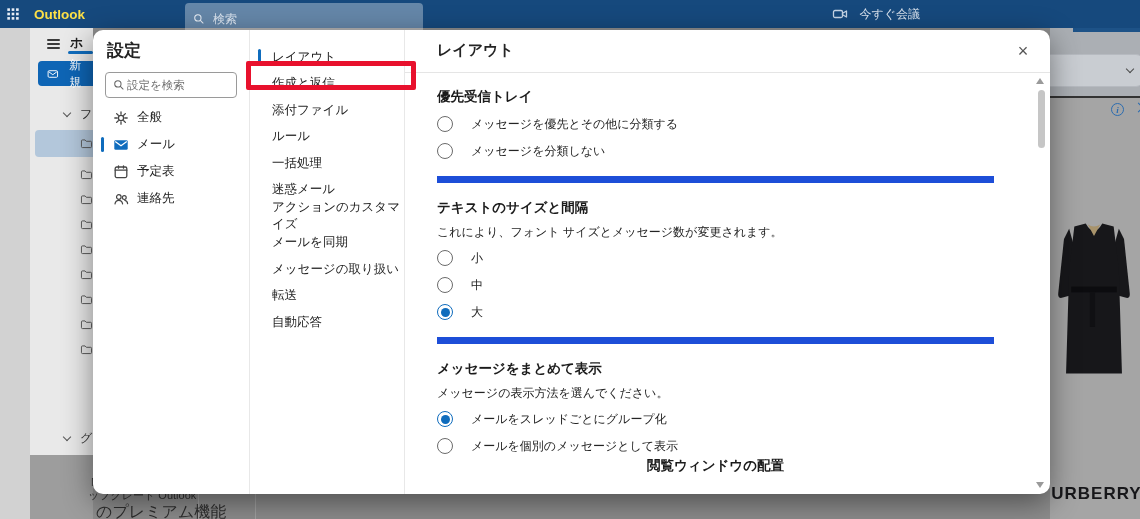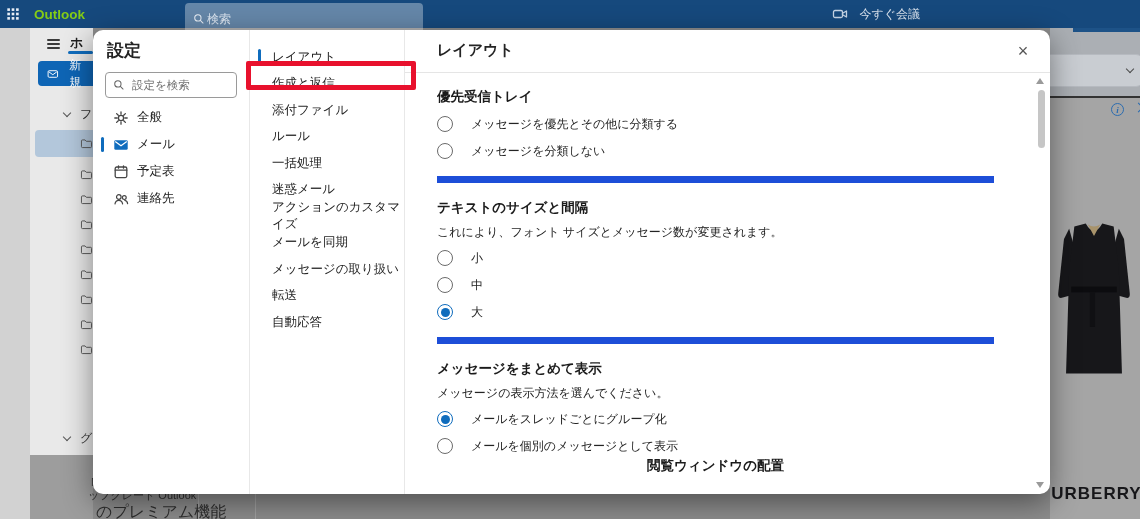--- a/index.html
+++ b/index.html
@@ -7,23 +7,23 @@
     font-family:"Liberation Sans","DejaVu Sans",sans-serif;background:#8d8d8d;}
   .stage *{box-sizing:border-box;}
   svg.gl{width:100%;height:100%;display:block;}
   [data-interactable="true"]{cursor:pointer;}
 
   
   .topbar{position:absolute;left:0;top:0;right:0;height:28px;background:#16497d;z-index:6;
     display:flex;align-items:center;color:#fff;}
   .waffle{width:26px;height:28px;display:flex;align-items:center;justify-content:center;color:#e8eef6;background:none;border:0;}
   .waffle svg{width:14px;height:14px;}
-  .tb-app{font-size:13.5px;font-weight:700;color:#84cc16;margin-left:8px;}
+  .tb-app{font-size:13.5px;font-weight:700;color:#fde047;margin-left:8px;}
   .tb-search{position:absolute;left:185px;top:3px;width:238px;height:31px;border-radius:4px;
-    background:rgba(255,255,255,.34);display:flex;align-items:center;padding:0 8px;color:#e8eef6;}
+    background:rgba(255,255,255,.34);display:flex;align-items:center;gap:6px;padding:0 8px;color:#e8eef6;}
   .tb-search svg{width:12px;height:12px;flex:0 0 auto;}
   .tb-search input{flex:1;background:transparent;border:0;outline:none;color:#f2f6fb;font-size:12px;
     font-family:inherit;}
   .tb-search input::placeholder{color:#dde6f1;}
   .tb-right{position:absolute;right:4px;top:0;height:28px;display:flex;align-items:center;}
   .tb-ic{width:34px;height:28px;display:flex;align-items:center;justify-content:center;color:#c7d5e6;}
   .tb-ic svg{width:16px;height:16px;}
   .tb-meet{font-size:12px;color:#dbe4ef;padding:0 12px 0 2px;white-space:nowrap;}
 
   
@@ -71,21 +71,21 @@
     color:#2b6cb0;font:italic 700 9px "Liberation Serif",serif;display:flex;align-items:center;justify-content:center;}
   .rs-next{position:absolute;right:-2px;top:6px;width:7px;height:7px;border-right:1.8px solid #2b6cb0;border-bottom:1.8px solid #2b6cb0;transform:rotate(-45deg);}
   .coat{position:absolute;left:-14px;top:112px;width:116px;height:176px;}
   .brand{position:absolute;left:-12px;top:386px;font-size:17px;font-weight:700;letter-spacing:1px;color:#17171a;white-space:nowrap;}
 
   
   .dialog{position:absolute;left:93px;top:30px;width:957px;height:464px;background:#fff;border-radius:10px;
     box-shadow:0 8px 30px rgba(0,0,0,.45);z-index:10;overflow:hidden;display:flex;}
   .dcol-left{width:157px;border-right:1px solid #e8e8e8;padding:10px 12px 0 12px;flex:0 0 auto;}
   .dtitle{font-size:17px;font-weight:700;color:#242424;line-height:22px;margin:0 0 10px 2px;}
-  .dsearch{height:26px;border:1px solid #9a9a9a;border-radius:4px;background:#fff;display:flex;align-items:center;gap:5px;padding:0 7px;}
+  .dsearch{height:26px;border:1px solid #9a9a9a;border-radius:4px;background:#fff;display:flex;align-items:center;padding:0 7px;}
   .dsearch svg{width:12px;height:12px;color:#666;flex:0 0 auto;}
   .dsearch input{flex:1;min-width:0;border:0;outline:none;font-size:11.5px;color:#333;font-family:inherit;}
   .dsearch input::placeholder{color:#707070;}
   .dnav{margin-top:6px;}
   .snav-row{height:27px;display:flex;align-items:center;gap:8px;padding-left:8px;position:relative;
     font-size:12.5px;color:#242424;border-radius:4px;}
   .sel-bar{position:absolute;left:-4px;top:6px;width:3px;height:15px;background:#0f6cbd;border-radius:2px;}
   .snav-ic{width:16px;height:16px;color:#454545;flex:0 0 auto;}
   .c-mail{color:#0f6cbd;}
 

